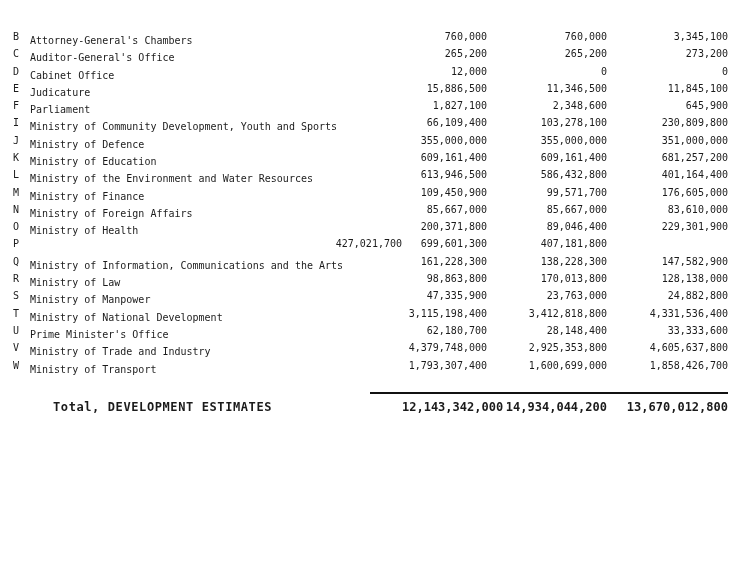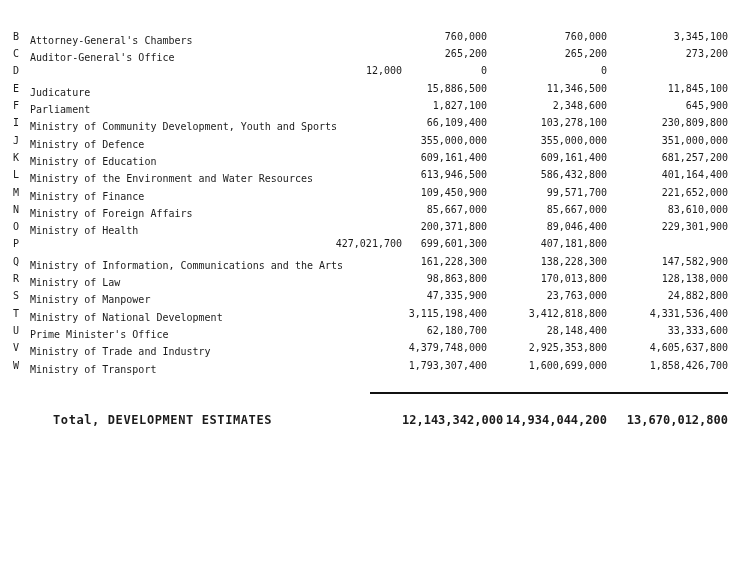--- a/index.html
+++ b/index.html
@@ -36,21 +36,21 @@
   .total-line {
     position: absolute;
     top: 392px;
     left: 370px;
     width: 358px;
     height: 0;
     border-top: 2px solid #111111;
   }
   .total-row {
     position: absolute;
-    top: 413px;
+    top: 400px;
     left: 13px;
     width: 715px;
     display: grid;
     grid-template-columns: 389px 85px 120px 121px;
     align-items: center;
     white-space: nowrap;
   }
   .t-label {
     font-weight: bold;
     font-size: 12px;
@@ -79,20 +79,21 @@
     <div class="row">
       <span class="code">C</span>
       <span class="name">Auditor-General's Office</span>
       <span class="num">265,200</span>
       <span class="num">265,200</span>
       <span class="num">273,200</span>
     </div>
 
     <div class="row">
       <span class="code">D</span>
+      <span class="name">Cabinet Office</span>
       <span class="num">12,000</span>
       <span class="num">0</span>
       <span class="num">0</span>
     </div>
 
     <div class="row">
       <span class="code">E</span>
       <span class="name">Judicature</span>
       <span class="num">15,886,500</span>
       <span class="num">11,346,500</span>
@@ -137,21 +138,21 @@
       <span class="num">613,946,500</span>
       <span class="num">586,432,800</span>
       <span class="num">401,164,400</span>
     </div>
 
     <div class="row">
       <span class="code">M</span>
       <span class="name">Ministry of Finance</span>
       <span class="num">109,450,900</span>
       <span class="num">99,571,700</span>
-      <span class="num">221,652,000</span>
+      <span class="num">176,605,000</span>
     </div>
 
     <div class="row">
       <span class="code">N</span>
       <span class="name">Ministry of Foreign Affairs</span>
       <span class="num">85,667,000</span>
       <span class="num">85,667,000</span>
       <span class="num">83,610,000</span>
     </div>
 

